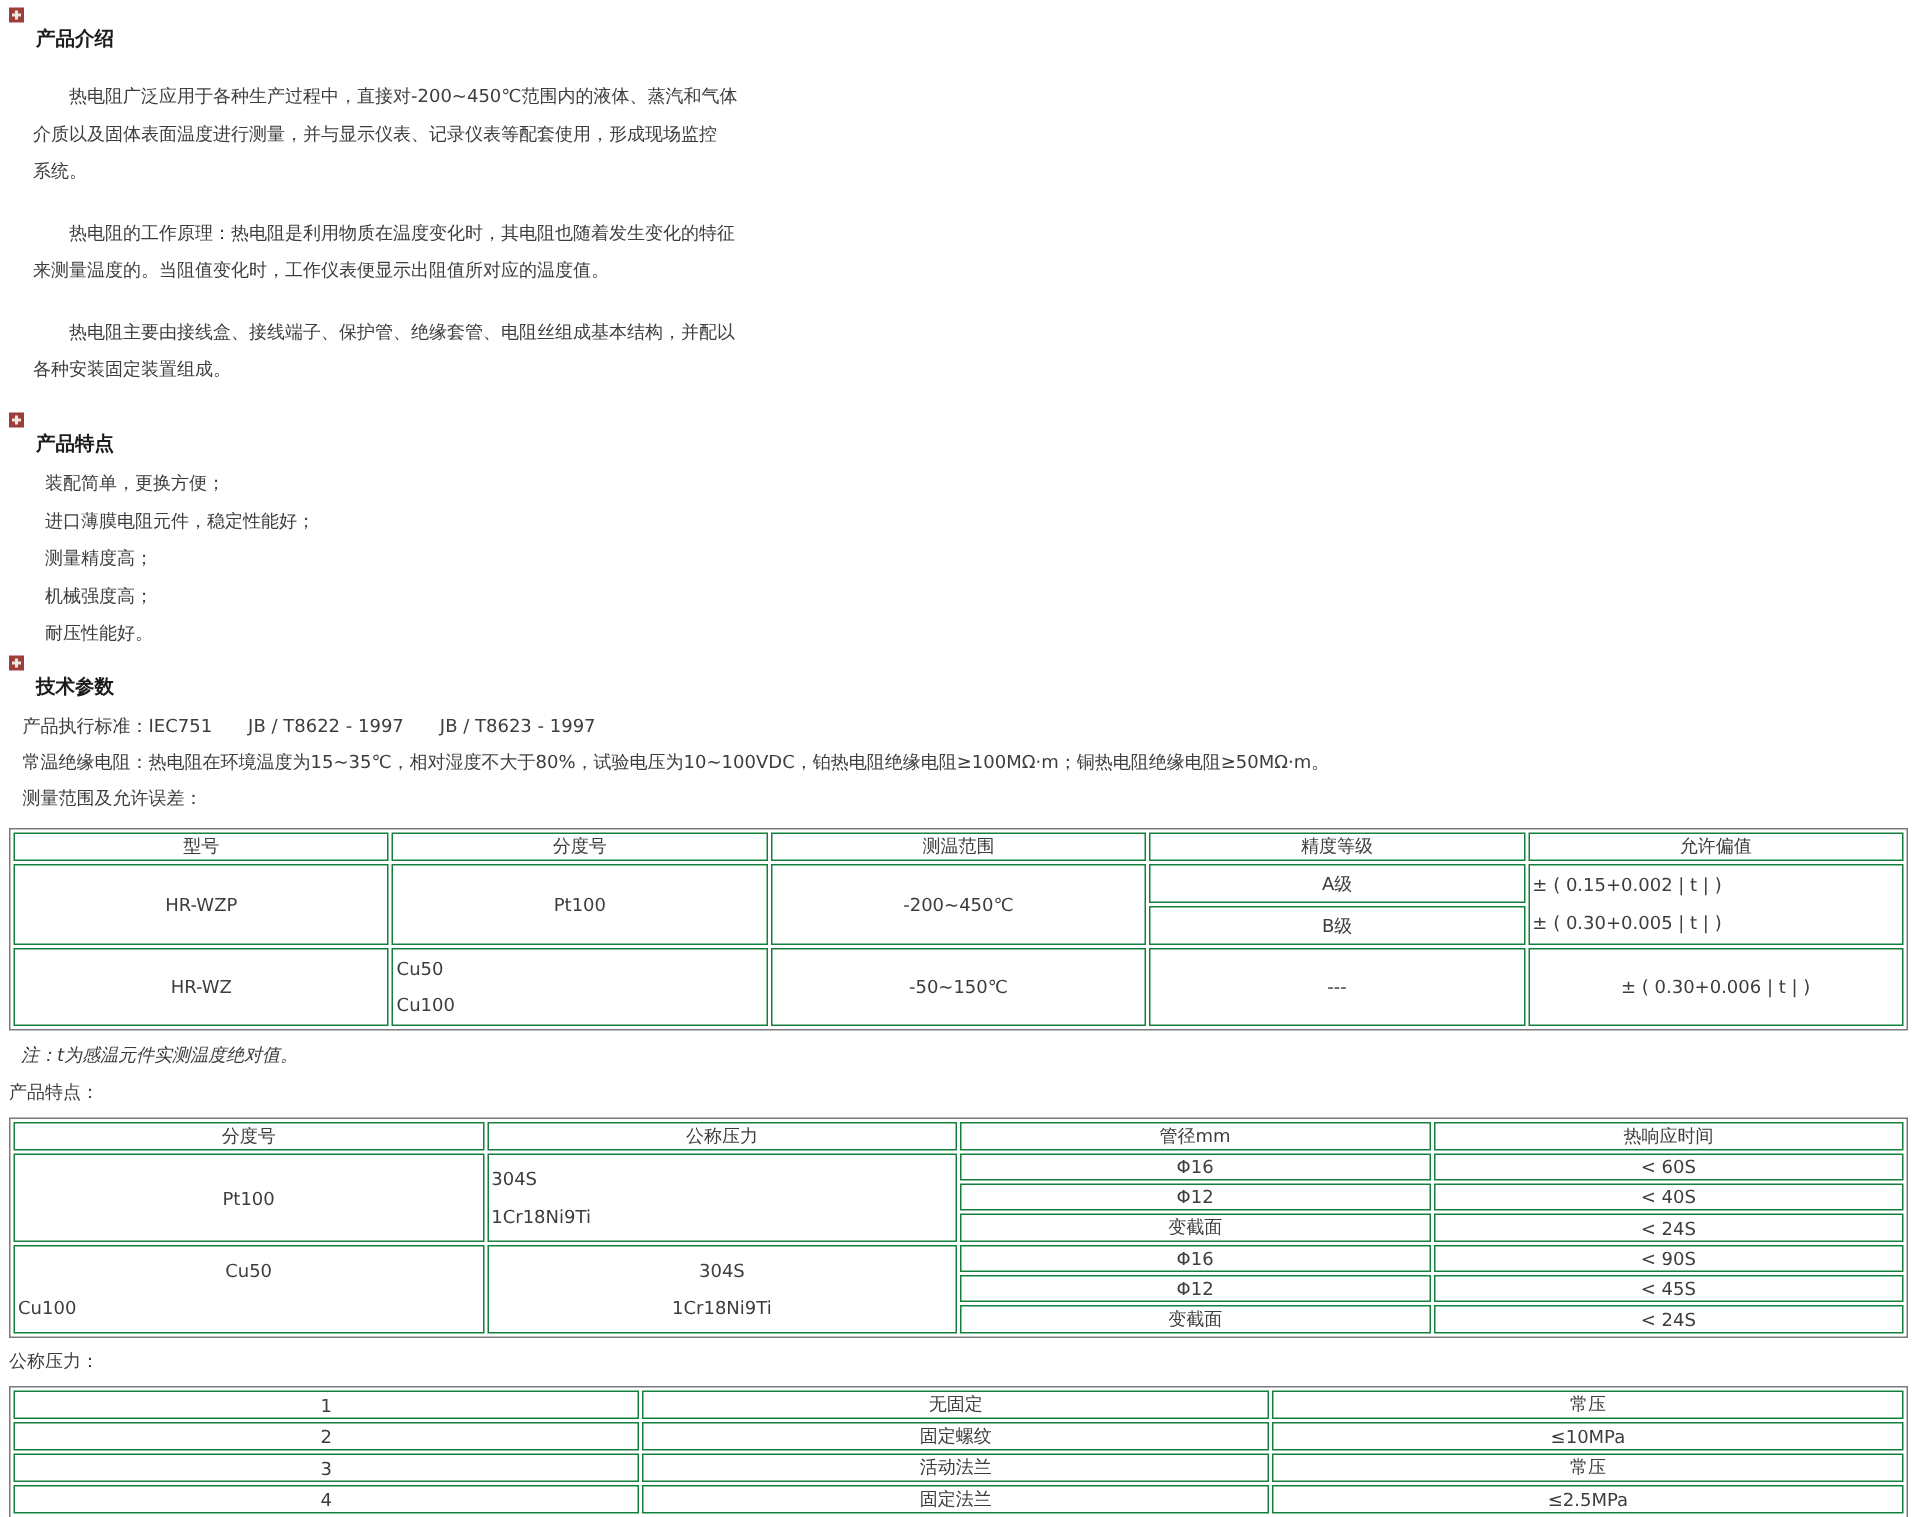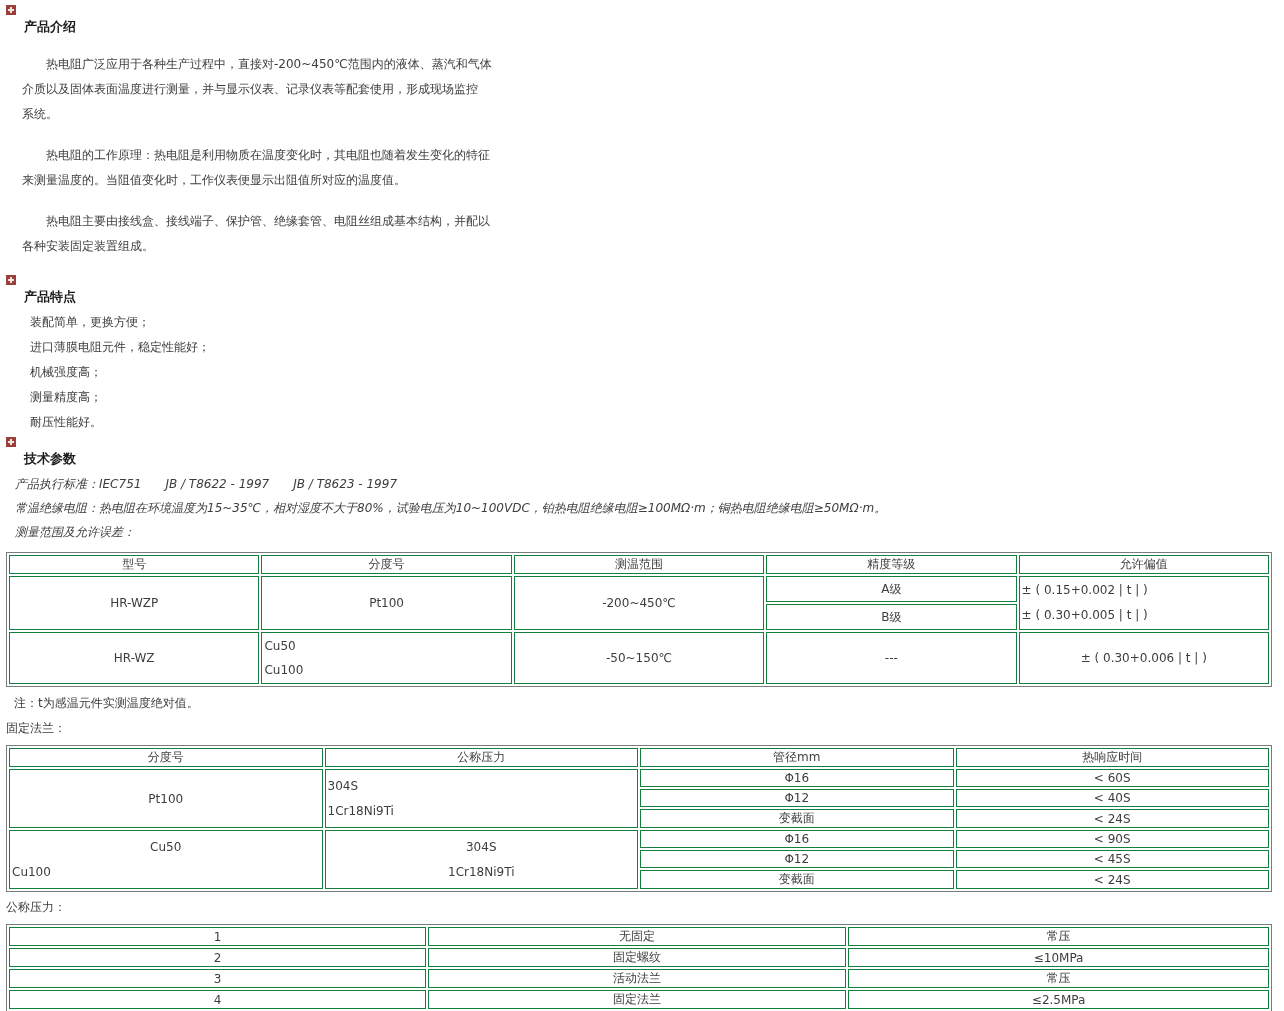--- a/index.html
+++ b/index.html
@@ -26,21 +26,21 @@
 
   .sec-title {
     font-size:13px; font-weight:bold; color:#1c1c1c;
     margin:0 0 4px 18px; line-height:18px;
   }
 
   .ml { white-space:pre-line; }
 
   .para { margin:16px; line-height:25px; width:470px; }
   .feat { margin:0; line-height:25px; padding-left:24px; }
-  .tech-line { margin:0; line-height:24px; padding-left:9px;font-style:italic; }
+  .tech-line { margin:0; line-height:24px; padding-left:9px; }
 
   table {
     border-collapse:separate; border-spacing:2px;
     border:1px solid #7b7b7b; background:#fff;
     width:100%; table-layout:fixed;
   }
   th,td {
     border:1px solid #15803d; background:#fff;
     font-weight:normal; font-size:12px; color:#3d3d3d;
     text-align:center; vertical-align:middle; padding:0 2px;
@@ -56,21 +56,21 @@
   .t1 .dev-cell { line-height:25px; }
   .t1 .grad-cell { line-height:24px; }
 
   .t2 { margin:7px 0 0 0; }
   .t2 td { height:16px; }
   .t2 .big { line-height:25px; }
 
   .t3 { margin:7px 0 0 0; }
   .t3 td { height:15px; }
 
-  .note-line { margin:6px 0 0 0; line-height:20px; padding-left:8px; }
+  .note-line { margin:6px 0 0 0; line-height:20px; padding-left:8px;font-style:italic; }
   .label-line { margin:5px 0 0 0; line-height:20px; }
 </style>
 </head>
 <body>
 
 <div class="page">
 
   <div class="icon-row">
     <span class="bimg"></span>
   </div>
@@ -82,22 +82,22 @@
 来测量温度的。当阻值变化时，工作仪表便显示出阻值所对应的温度值。</p>
   <p class="para ml">　　热电阻主要由接线盒、接线端子、保护管、绝缘套管、电阻丝组成基本结构，并配以
 各种安装固定装置组成。</p>
 
   <div class="icon-row">
     <span class="bimg"></span>
   </div>
   <h3 class="sec-title">产品特点</h3>
   <p class="feat">装配简单，更换方便；</p>
   <p class="feat">进口薄膜电阻元件，稳定性能好；</p>
+  <p class="feat">测量精度高；</p>
   <p class="feat">机械强度高；</p>
-  <p class="feat">测量精度高；</p>
   <p class="feat">耐压性能好。</p>
 
   <div class="icon-row">
     <span class="bimg"></span>
   </div>
   <h3 class="sec-title">技术参数</h3>
   <p class="tech-line">产品执行标准：IEC751　　JB / T8622 - 1997　　JB / T8623 - 1997</p>
   <p class="tech-line">常温绝缘电阻：热电阻在环境温度为15~35℃，相对湿度不大于80%，试验电压为10~100VDC，铂热电阻绝缘电阻≥100MΩ·m；铜热电阻绝缘电阻≥50MΩ·m。</p>
   <p class="tech-line">测量范围及允许误差：</p>
 
@@ -133,21 +133,21 @@
         <td class="tl ml grad-cell">Cu50
 Cu100</td>
         <td>-50~150℃</td>
         <td>---</td>
         <td>± ( 0.30+0.006 | t | )</td>
       </tr>
     </tbody>
   </table>
 
   <p class="note-line">注：t为感温元件实测温度绝对值。</p>
-  <p class="label-line">固定法兰：</p>
+  <p class="label-line">产品特点：</p>
 
   <table class="t2">
     <colgroup>
         <col style="width:25%">
         <col style="width:25%">
         <col style="width:25%">
         <col style="width:25%">
       </colgroup>
     <tbody>
       <tr>

